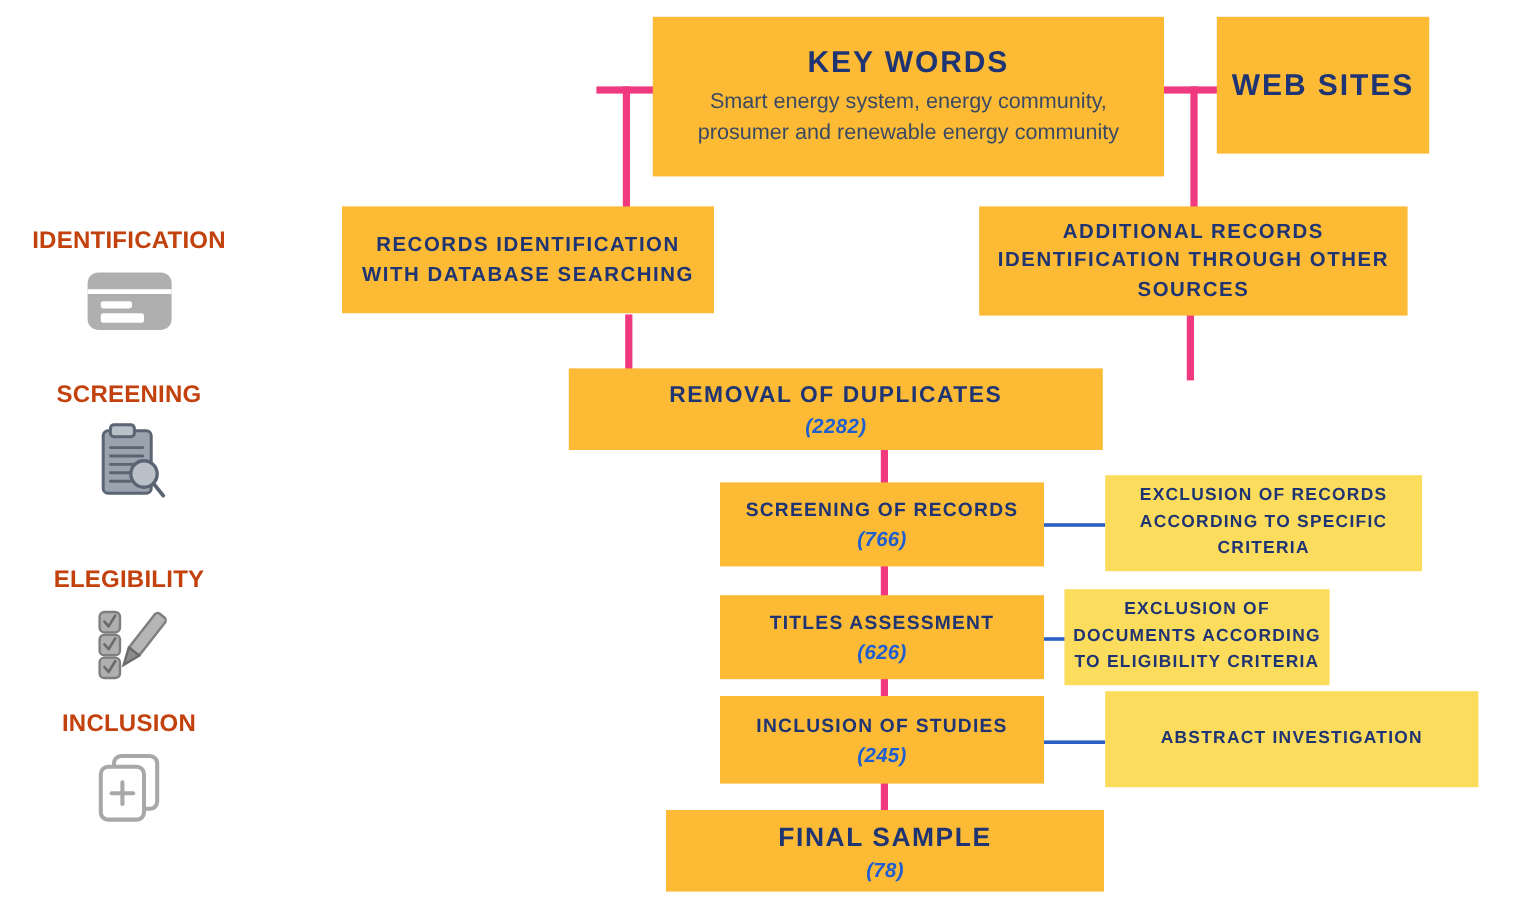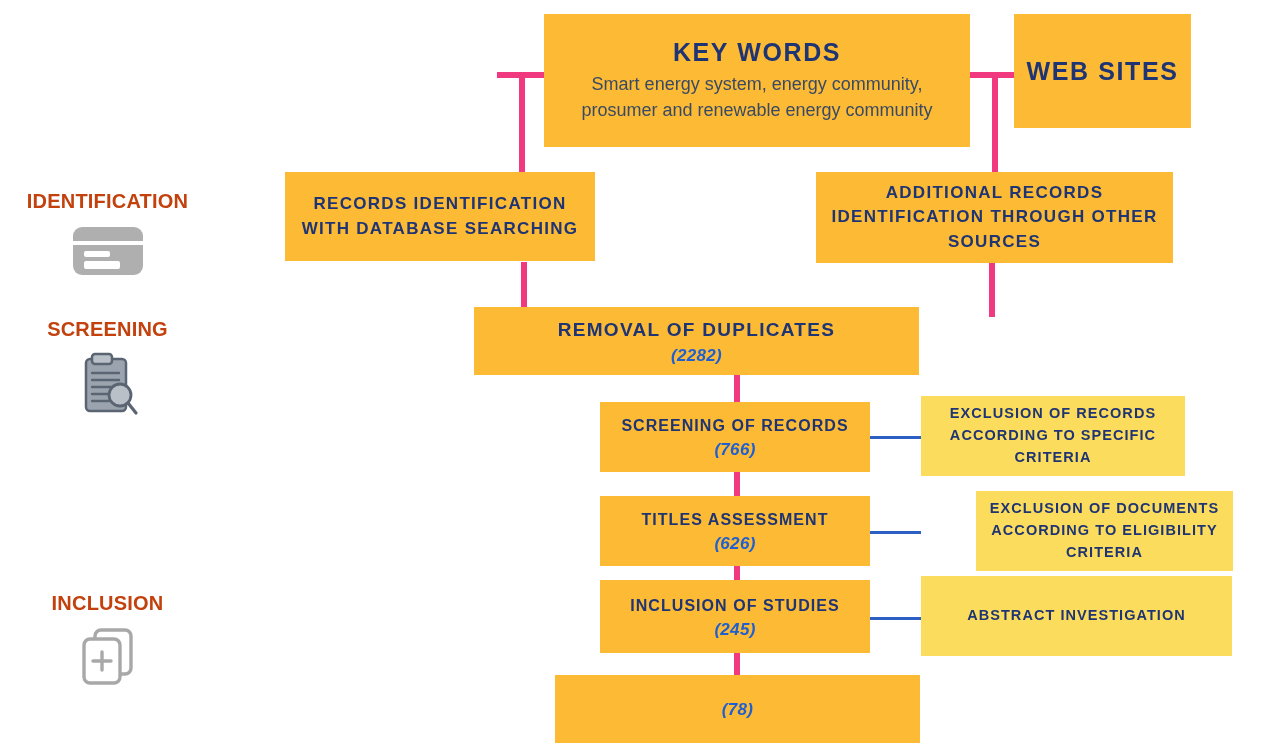--- a/index.html
+++ b/index.html
@@ -147,20 +147,41 @@
           <line x1="15" y1="36" x2="42" y2="36"></line>
           <line x1="15" y1="43" x2="36" y2="43"></line>
           <line x1="15" y1="50" x2="32" y2="50"></line>
         </g>
         <circle cx="43" cy="44" r="11" fill="#B9C0C8" stroke="#5A6472" stroke-width="2.8"></circle>
         <line x1="51" y1="52" x2="59" y2="62" stroke="#5A6472" stroke-width="3.2" stroke-linecap="round"></line>
       </svg>
     </div>
   </div>
 
+  <div class="stage" style="left:0px; top:472px;">
+    <div class="stage-label">ELEGIBILITY</div>
+    <div class="stage-icon">
+      <svg width="62" height="62" viewBox="0 0 62 62" aria-hidden="true">
+        <g fill="#AFAFAF" stroke="#7E7E7E" stroke-width="2">
+          <rect x="6" y="5" width="17" height="17" rx="4"></rect>
+          <rect x="6" y="24" width="17" height="17" rx="4"></rect>
+          <rect x="6" y="43" width="17" height="17" rx="4"></rect>
+        </g>
+        <g stroke="#6B6B6B" stroke-width="2.2" fill="none" stroke-linecap="round" stroke-linejoin="round">
+          <polyline points="10,13 13.5,17 19,8"></polyline>
+          <polyline points="10,32 13.5,36 19,27"></polyline>
+          <polyline points="10,51 13.5,55 19,46"></polyline>
+        </g>
+        <g transform="rotate(38 40 32)">
+          <rect x="34" y="2" width="11" height="38" rx="3" fill="#B5B5B5" stroke="#7E7E7E" stroke-width="2"></rect>
+          <polygon points="34,40 45,40 39.5,54" fill="#8C8C8C" stroke="#6B6B6B" stroke-width="2"></polygon>
+        </g>
+      </svg>
+    </div>
+  </div>
 
   <div class="stage" style="left:0px; top:592px;">
     <div class="stage-label">INCLUSION</div>
     <div class="stage-icon">
       <svg width="64" height="62" viewBox="0 0 64 62" aria-hidden="true">
         <rect x="19" y="5" width="36" height="44" rx="6" fill="#FFFFFF" stroke="#A8A8A8" stroke-width="3.4"></rect>
         <rect x="8" y="14" width="36" height="44" rx="6" fill="#FFFFFF" stroke="#A8A8A8" stroke-width="3.4"></rect>
         <g stroke="#A8A8A8" stroke-width="3.4" stroke-linecap="round">
           <line x1="26" y1="36" x2="26" y2="36"></line>
           <line x1="17" y1="36" x2="35" y2="36"></line>
@@ -200,30 +221,31 @@
 
   <div class="box box-yellow" style="left:921px; top:396px; width:264px; height:80px;">
     <div class="title-sm" style="max-width:250px;">EXCLUSION OF RECORDS ACCORDING TO SPECIFIC CRITERIA</div>
   </div>
 
   <div class="box box-orange" style="left:600px; top:496px; width:270px; height:70px;">
     <div class="title-sm" style="font-size:16px;">TITLES ASSESSMENT</div>
     <div class="count">(626)</div>
   </div>
 
-  <div class="box box-yellow" style="left:976px; top:491px; width:257px; height:80px;text-align:center;">
+  <div class="box box-yellow" style="left:887px; top:491px; width:221px; height:80px;text-align:center;">
     <div class="title-sm" style="max-width:268px;">EXCLUSION OF DOCUMENTS ACCORDING TO ELIGIBILITY CRITERIA</div>
   </div>
 
   <div class="box box-orange" style="left:600px; top:580px; width:270px; height:73px;">
     <div class="title-sm" style="font-size:16px;">INCLUSION OF STUDIES</div>
     <div class="count">(245)</div>
   </div>
 
   <div class="box box-yellow" style="left:921px; top:576px; width:311px; height:80px;">
     <div class="title-sm">ABSTRACT INVESTIGATION</div>
   </div>
 
   <div class="box box-orange" style="left:555px; top:675px; width:365px; height:68px;">
+    <div class="title-mid" style="font-size:22px;">FINAL SAMPLE</div>
     <div class="count">(78)</div>
   </div>
 
 </div>
 
 </body></html>

